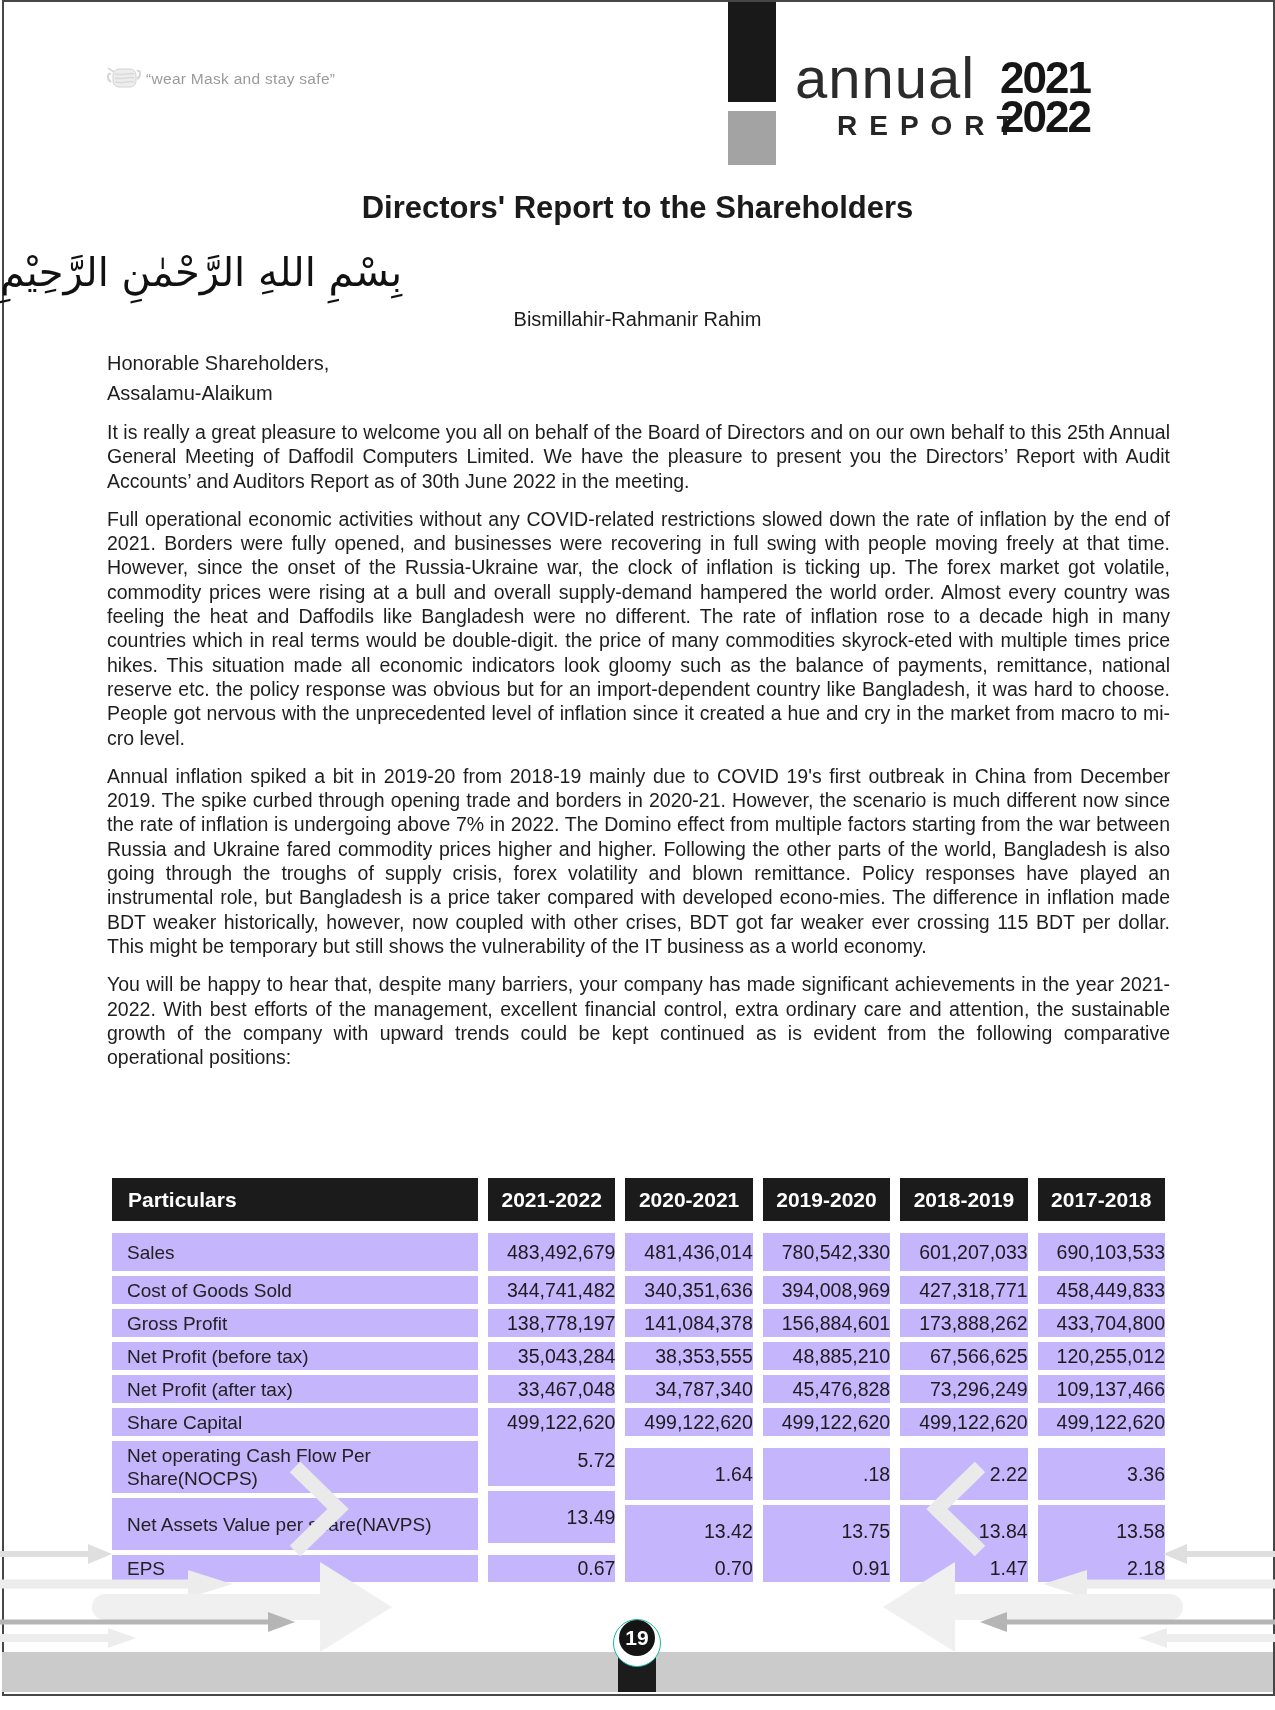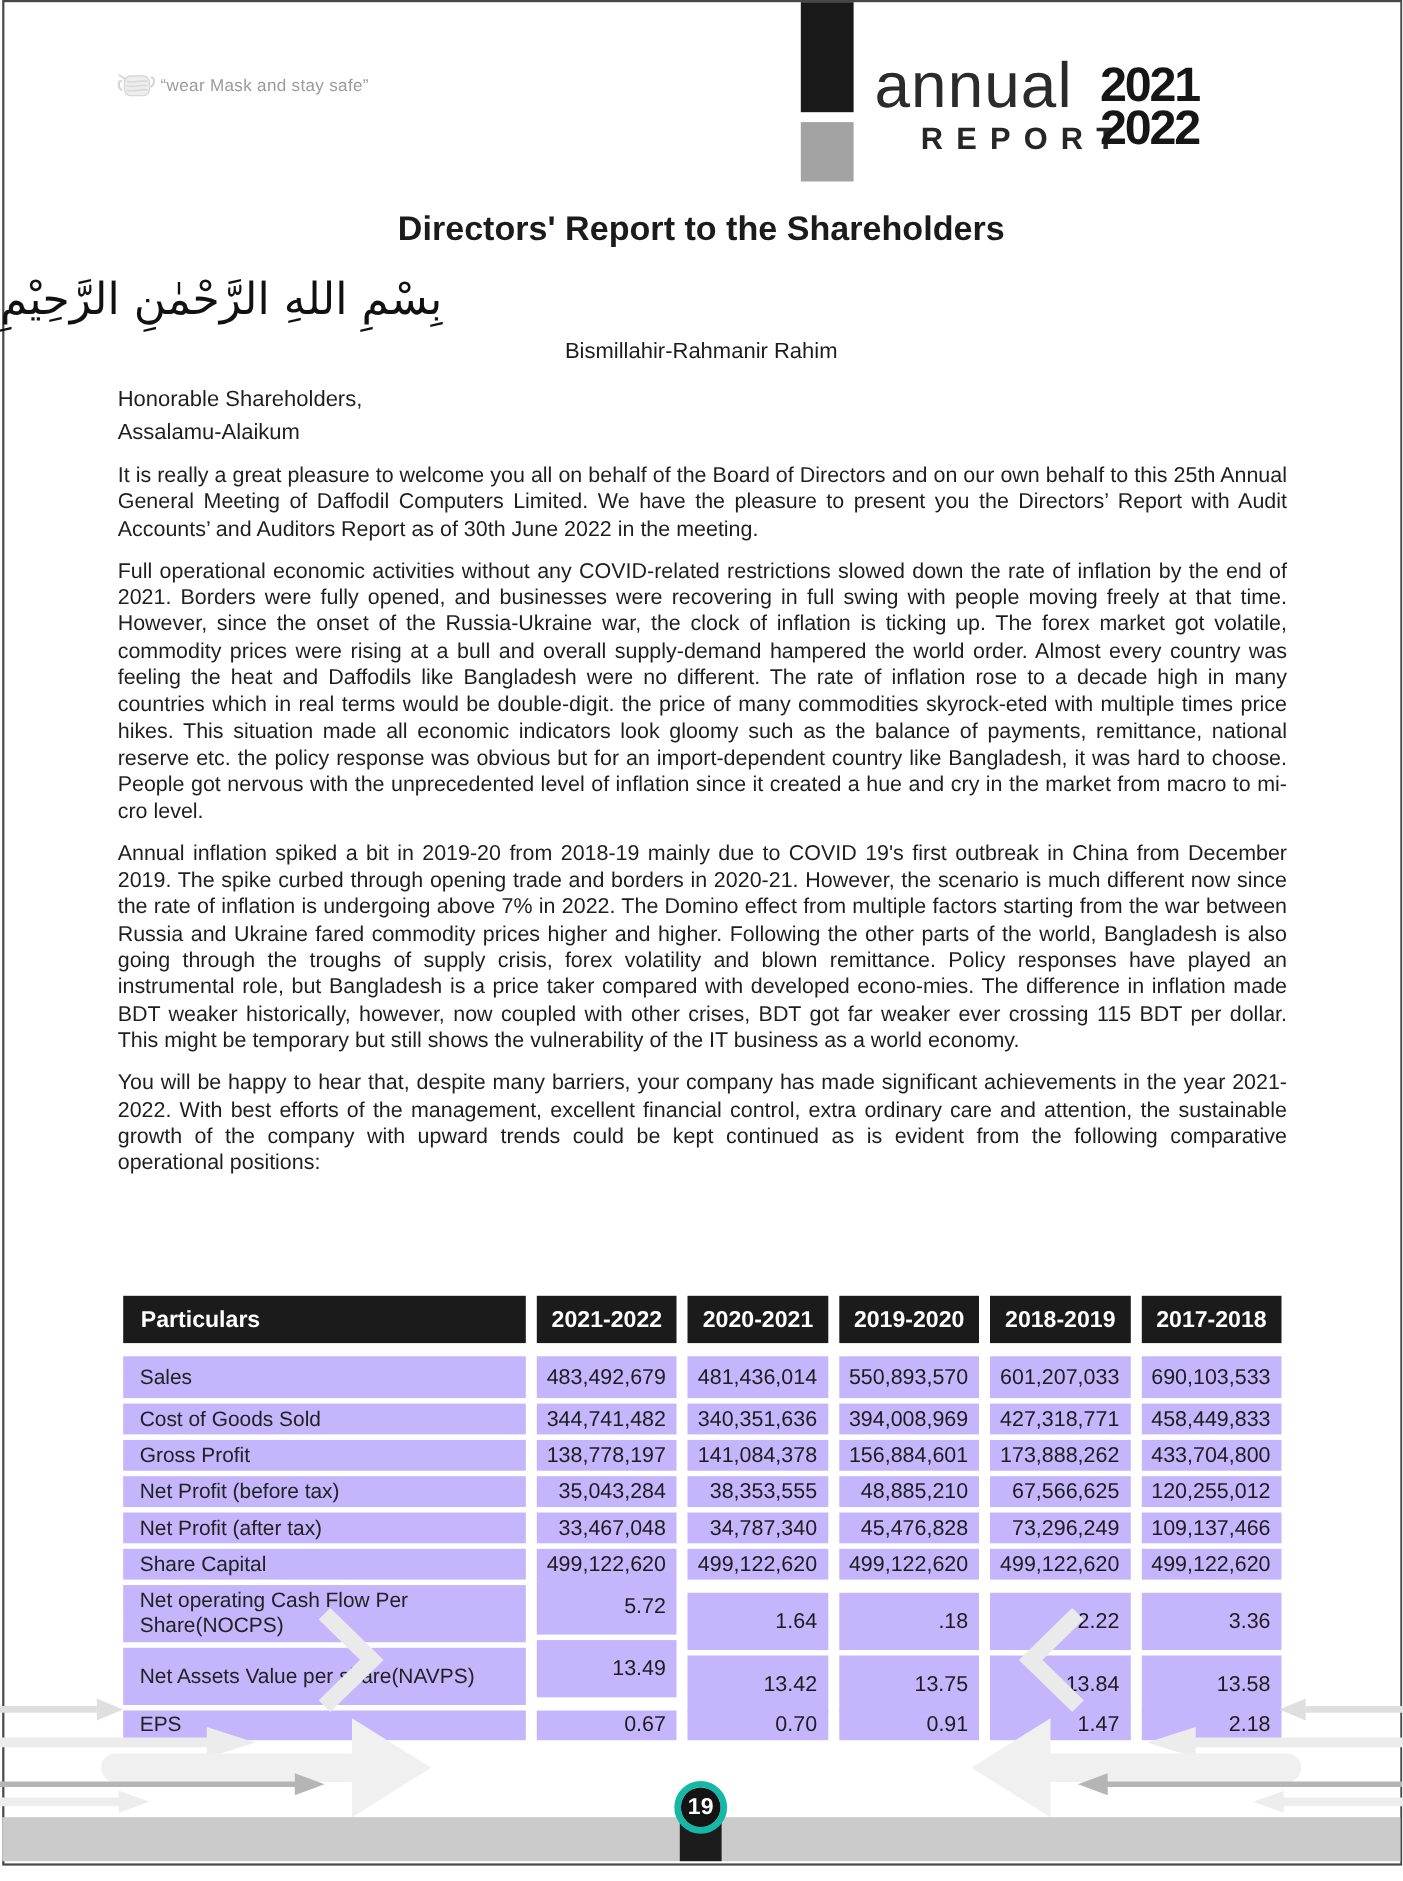--- a/index.html
+++ b/index.html
@@ -38,33 +38,33 @@
   
   .fintable{position:absolute;left:112px;top:1178px;width:1053px;}
   .thead{display:grid;grid-template-columns:366px repeat(5,1fr);gap:10px;height:43px;}
   .th{background:#1b1b1b;color:#ffffff;font-weight:bold;font-size:21px;
       display:flex;align-items:center;justify-content:center;}
   .th-label{justify-content:flex-start;padding-left:16px;}
   .tbody{margin-top:12px;display:flex;flex-direction:column;gap:5px;}
   .tr{display:grid;grid-template-columns:366px repeat(5,1fr);gap:10px;}
   .td{background:#c4b5fd;display:flex;align-items:center;font-size:19px;color:#222;}
   .td-label{padding-left:15px;line-height:23px;}
-  .td-val{justify-content:flex-end;padding-right:10px;font-size:19.5px;color:#1c1c1c;}
+  .td-val{justify-content:flex-end;font-size:19.5px;color:#1c1c1c;}
   .v-hi{transform:translateY(-7px);}
   .v-lo{transform:translateY(7px);}
 
   
   .arrows-left{position:absolute;left:0;top:1462px;width:400px;height:195px;}
   .arrows-right{position:absolute;right:0;top:1462px;width:400px;height:195px;transform:scaleX(-1);}
 
   
   .foot-band{position:absolute;left:2px;top:1652px;width:1271px;height:40px;background:#cbcbcb;}
   .foot-tab{position:absolute;left:618px;top:1652px;width:38px;height:40px;background:#1c1c1c;}
   .page-badge{position:absolute;left:613px;top:1619px;width:48px;height:48px;border-radius:50%;
-              background:#ffffff;border:6px solid #14b8a6;box-sizing:border-box;
+              background:#ffffff;border:1px solid #14b8a6;box-sizing:border-box;
               display:flex;align-items:flex-start;justify-content:center;z-index:5;}
   .page-badge-inner{width:36px;height:36px;border-radius:50%;background:#141414;color:#ffffff;
               font-size:21px;font-weight:bold;display:flex;align-items:center;justify-content:center;}
 </style>
 </head>
 <body>
 
 <div class="page">
   <div class="frame"></div>
 
@@ -114,21 +114,21 @@
         <div class="th">2020-2021</div>
         <div class="th">2019-2020</div>
         <div class="th">2018-2019</div>
         <div class="th">2017-2018</div>
       </div>
     <div class="tbody" id="tbody">
         <div class="tr" style="height: 38px;">
           <div class="td td-label">Sales</div>
           <div class="td td-val">483,492,679</div>
           <div class="td td-val">481,436,014</div>
-          <div class="td td-val">550,893,570</div>
+          <div class="td td-val">780,542,330</div>
           <div class="td td-val">601,207,033</div>
           <div class="td td-val">690,103,533</div>
         </div>
         <div class="tr" style="height: 28px; text-align: right;">
           <div class="td td-label">Cost of Goods Sold</div>
           <div class="td td-val">344,741,482</div>
           <div class="td td-val">340,351,636</div>
           <div class="td td-val">394,008,969</div>
           <div class="td td-val">427,318,771</div>
           <div class="td td-val">458,449,833</div>

